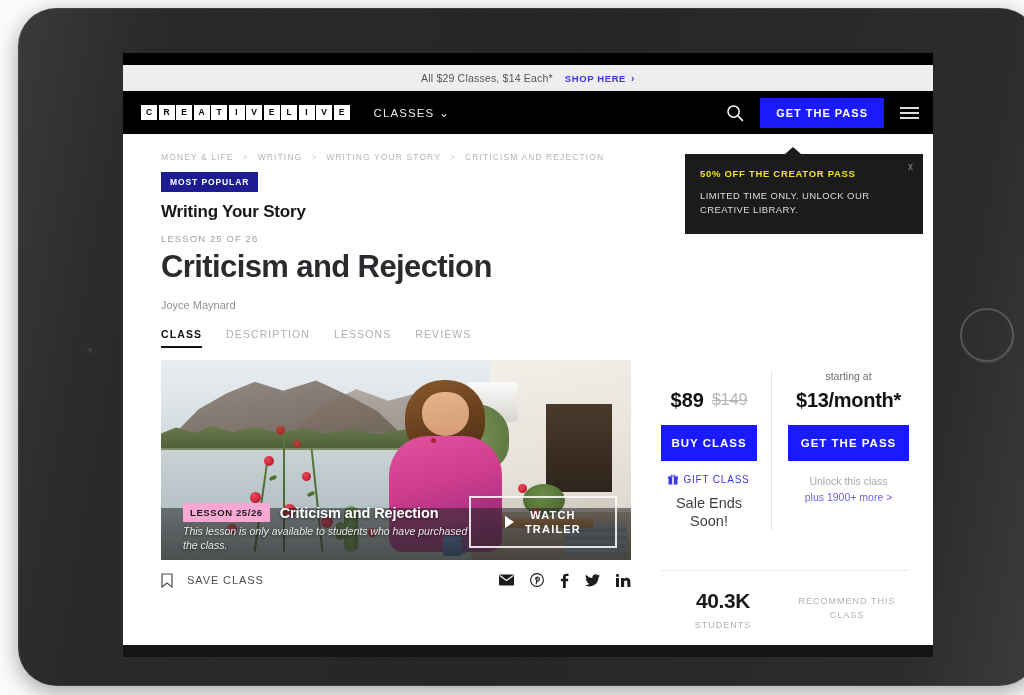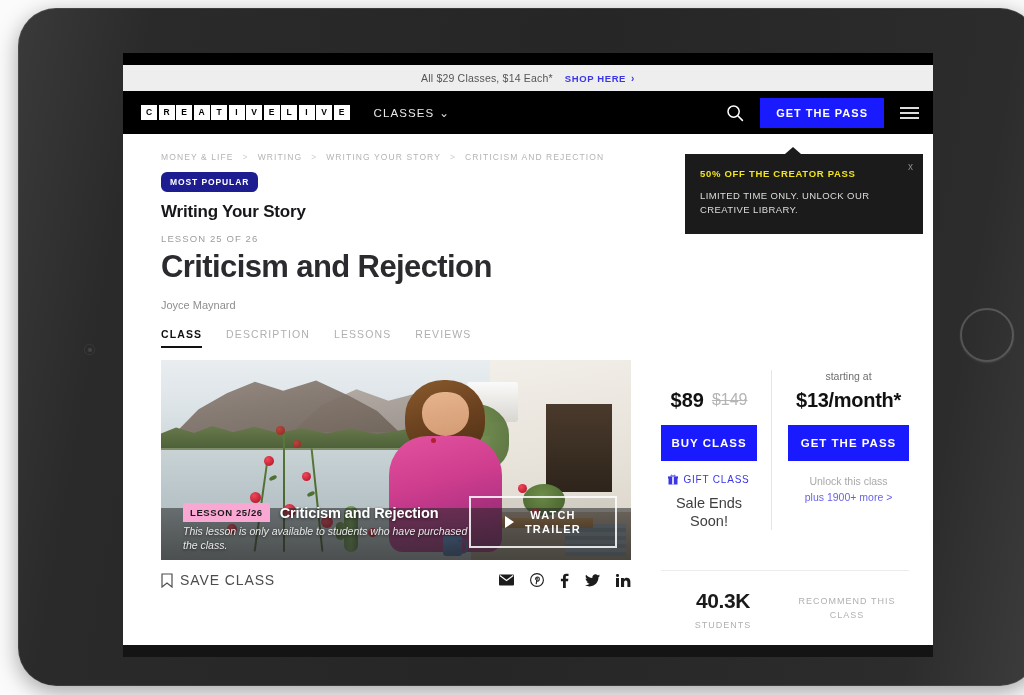--- a/index.html
+++ b/index.html
@@ -101,21 +101,20 @@
   #breadcrumb { display:flex; align-items:center; gap:9px;
     font-size:8.5px; color:#b4b4b4; letter-spacing:1.1px; }
   #breadcrumb .sep { color:#cfcfcf; }
   .crumb { cursor:pointer; }
 
   #most-popular-badge {
     display:inline-block; margin-top:10px;
     background:#1d1d91; color:#fff;
     font-size:8.5px; font-weight:bold; letter-spacing:.9px;
     padding: 5px 9px;
-    border-radius: 6px;
   }
   #course-title {
     margin-top:10px; font-size:17px; font-weight:bold;
     color:#17161a; letter-spacing:-.2px;
   }
   #lesson-counter {
     margin-top:11px; font-size:9.5px; color:#9d9d9d; letter-spacing:1.1px;
   }
   #lesson-title {
     margin-top:5px; font-size:31px; font-weight:bold;
@@ -275,22 +274,22 @@
   }
   #watch-trailer-label {
     color:#fff; font-size:11px; font-weight:bold; letter-spacing:1.2px;
     line-height:1.3; text-align:center;
   }
 
   
   #under-video {
     height:40px; display:flex; align-items:center; justify-content:space-between;
   }
-  #save-class { display:flex; align-items:center; gap:7px; cursor:pointer;
-    font-size:14px; color:#4d4d4d; letter-spacing:.9px; }
+  #save-class { display:flex; align-items:center; gap:14px; cursor:pointer;
+    font-size:11px; color:#4d4d4d; letter-spacing:.9px; }
   #share-icons { display:flex; align-items:center; gap:16px; }
   .share-icon { cursor:pointer; color:#1c1c1c; display:flex; }
 
   
   #price-block { display:flex; }
   #price-left { width:110px; text-align:center; padding-right:14px; }
   #price-right { width:138px; text-align:center; padding-left:16px;
     border-left:1px solid #e6e6e6; }
 
   #starting-at { font-size:10.5px; color:#6e6e6e; height:14px; }

